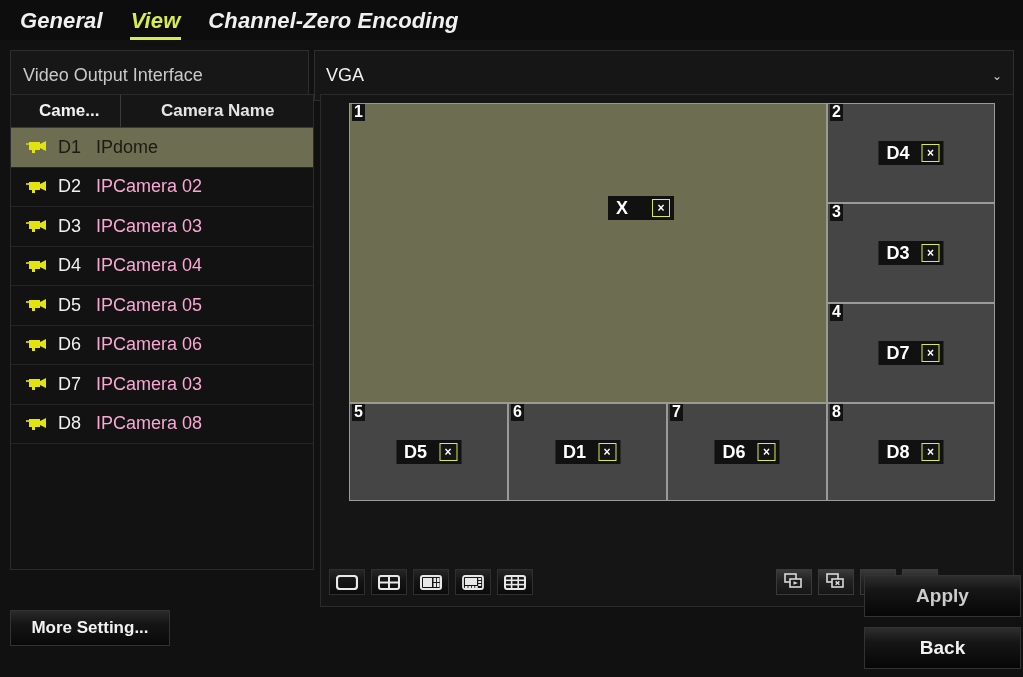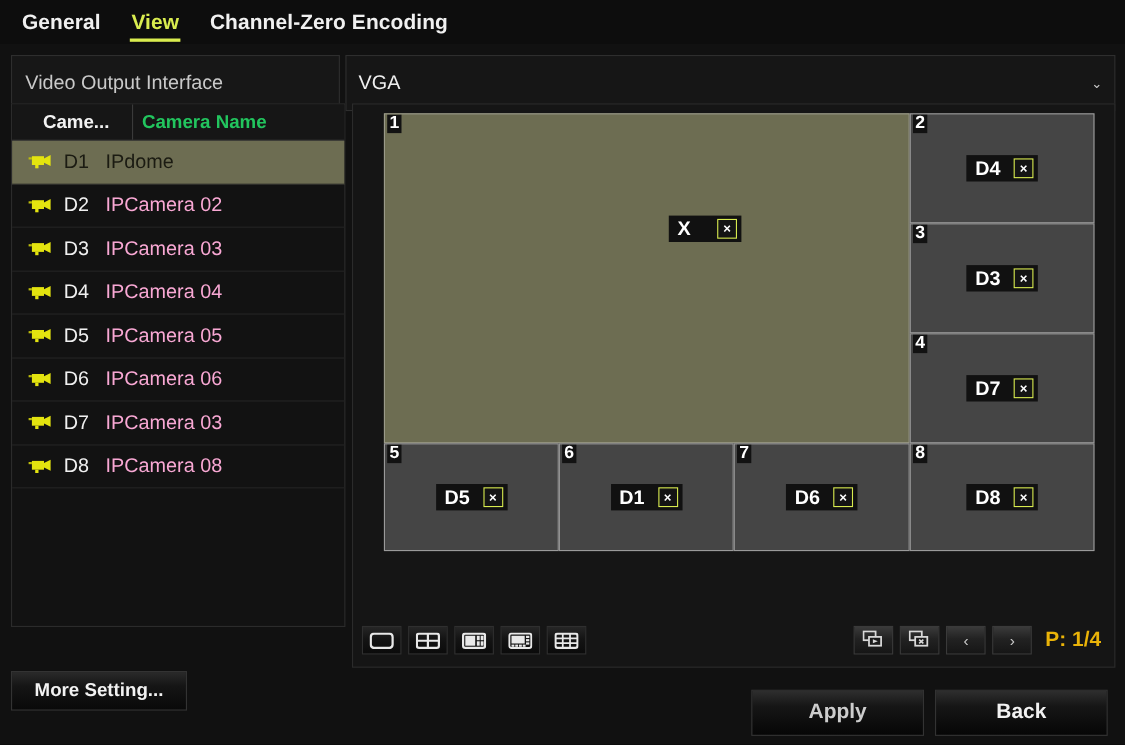--- a/index.html
+++ b/index.html
@@ -19,27 +19,28 @@
   
   .tabbar {
     height: 40px;
     background: #0d0d0d;
     display: flex;
     align-items: center;
     padding-left: 6px;
     box-sizing: border-box;
   }
   .tab {
-    font-size: 19px;
+    font-size: 22px;
     font-weight: bold;
     color: #f0f0f0;
     padding: 4px 14px 2px 14px;
     letter-spacing: 0.1px;
     position: relative;
     white-space: nowrap;
+    font-style: italic;
   }
   .tab.active {
     color: #d9ec4f;
   }
   .tab.active::after {
     content: "";
     position: absolute;
     left: 13px;
     right: 13px;
     bottom: -4px;
@@ -132,21 +133,22 @@
     white-space: nowrap;
     margin-left: 20px;
   }
   .cam-head .h2 {
     flex: 1;
     display: flex;
     align-items: center;
     padding-left: 8px;
     font-size: 17px;
     font-weight: bold;
-    color: #22c55e;
+    color: #e5e5e5;
+    margin-left: 32px;
   }
   .cam-row {
     display: flex;
     align-items: center;
     height: 39.5px;
     border-bottom: 1px solid #242424;
     padding-left: 14px;
     box-sizing: border-box;
   }
   .cam-row.sel {
@@ -317,24 +319,25 @@
     margin-left: 12px;
     font-size: 19px;
     font-weight: bold;
     color: #eab308;
     white-space: nowrap;
   }
 
   
   .footer {
     position: absolute;
-    right: 16px;
+    right: 2px;
     bottom: 8px;
     display: flex;
     gap: 10px;
+    flex-direction: column;
   }
   .fbtn {
     width: 157px;
     height: 42px;
     box-sizing: border-box;
     background: linear-gradient(#2e2e2e 0%, #161616 35%, #060606 100%);
     border: 1px solid #333;
     display: flex;
     align-items: center;
     justify-content: center;

